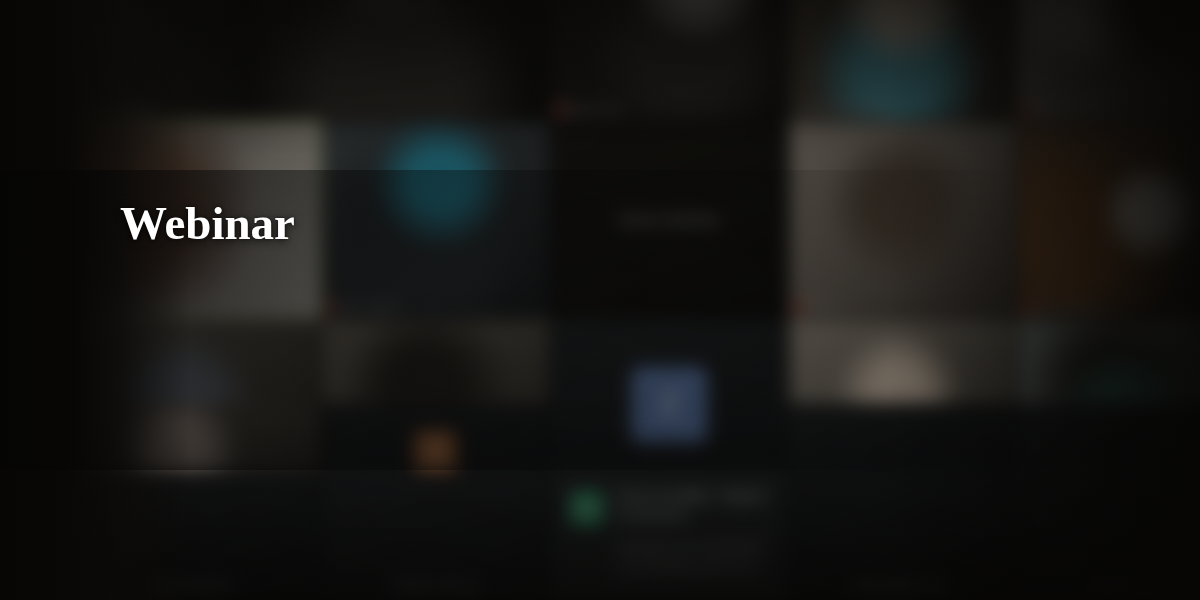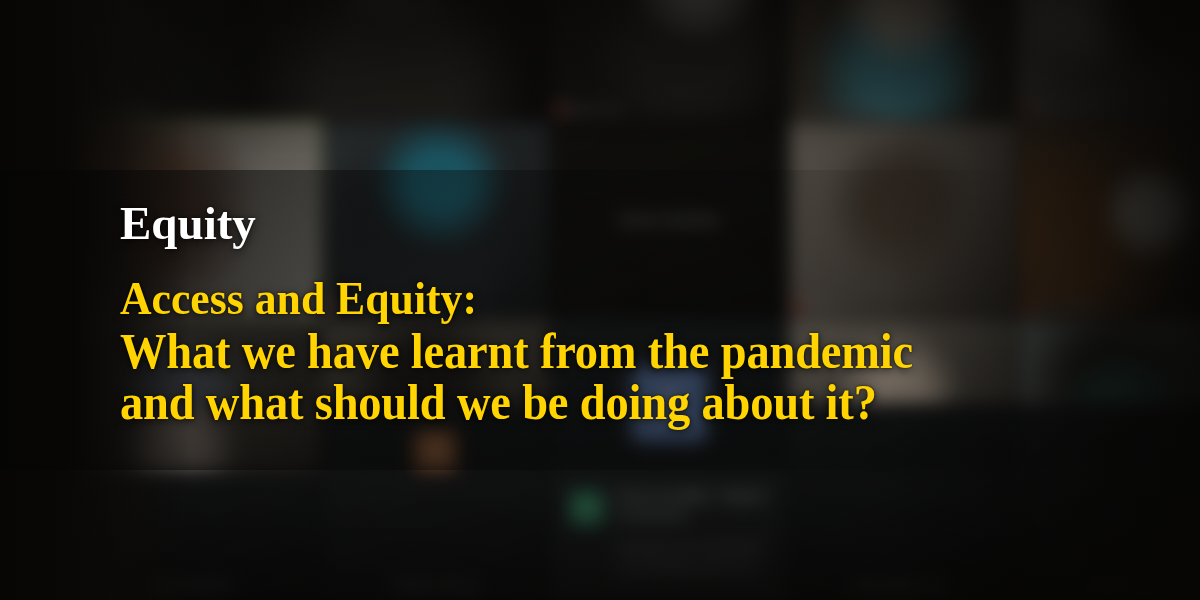--- a/index.html
+++ b/index.html
@@ -303,21 +303,16 @@
 
   </div>
 
   <div id="tint"></div>
   <div id="vig-center"></div>
   <div id="vig-edges"></div>
   <div id="vig-left"></div>
   <div id="text-scrim"></div>
 
   <div id="overlay">
-    <div id="eyebrow">Equity</div>
-    <div id="headline">
-      <div class="ln l1">Access and Equity:</div>
-      <div class="ln l2">What we have learnt from the pandemic</div>
-      <div class="ln l3">and what should we be doing about it?</div>
-    </div>
+    <div id="eyebrow">Webinar</div>
   </div>
 
 </div>
 
 </body></html>

